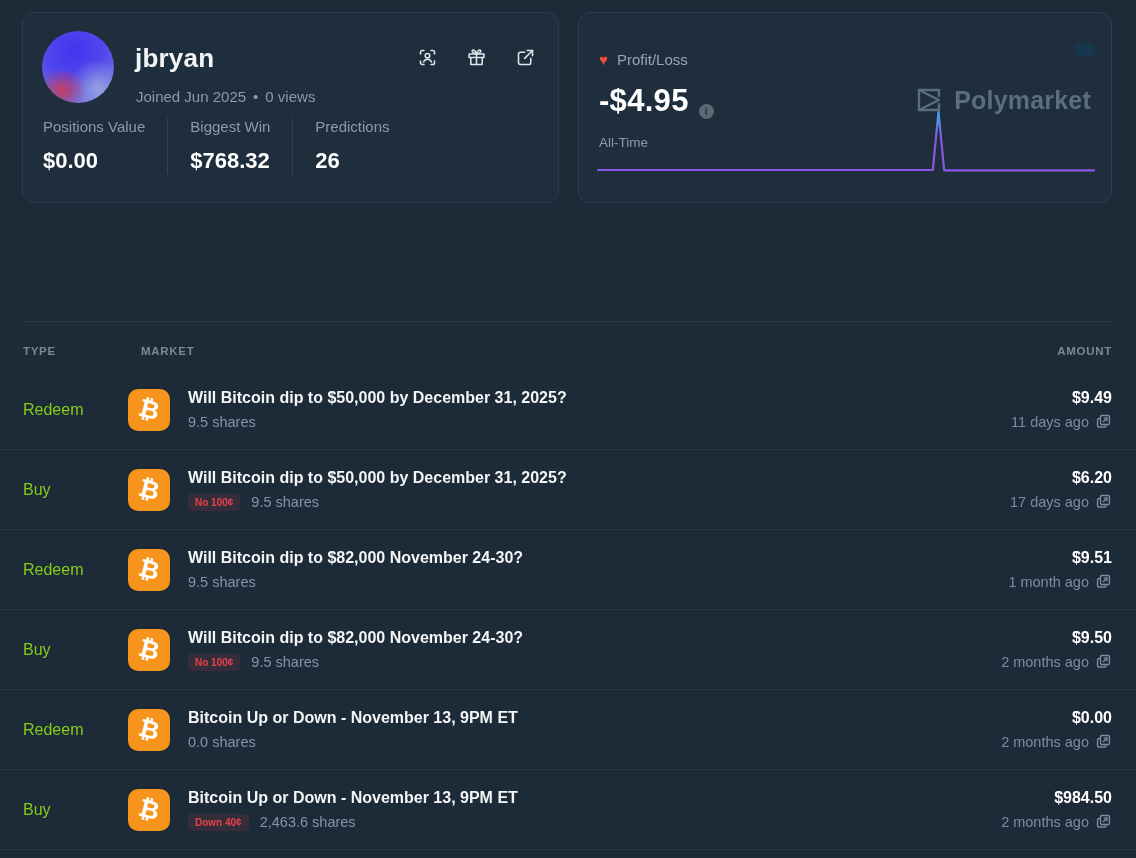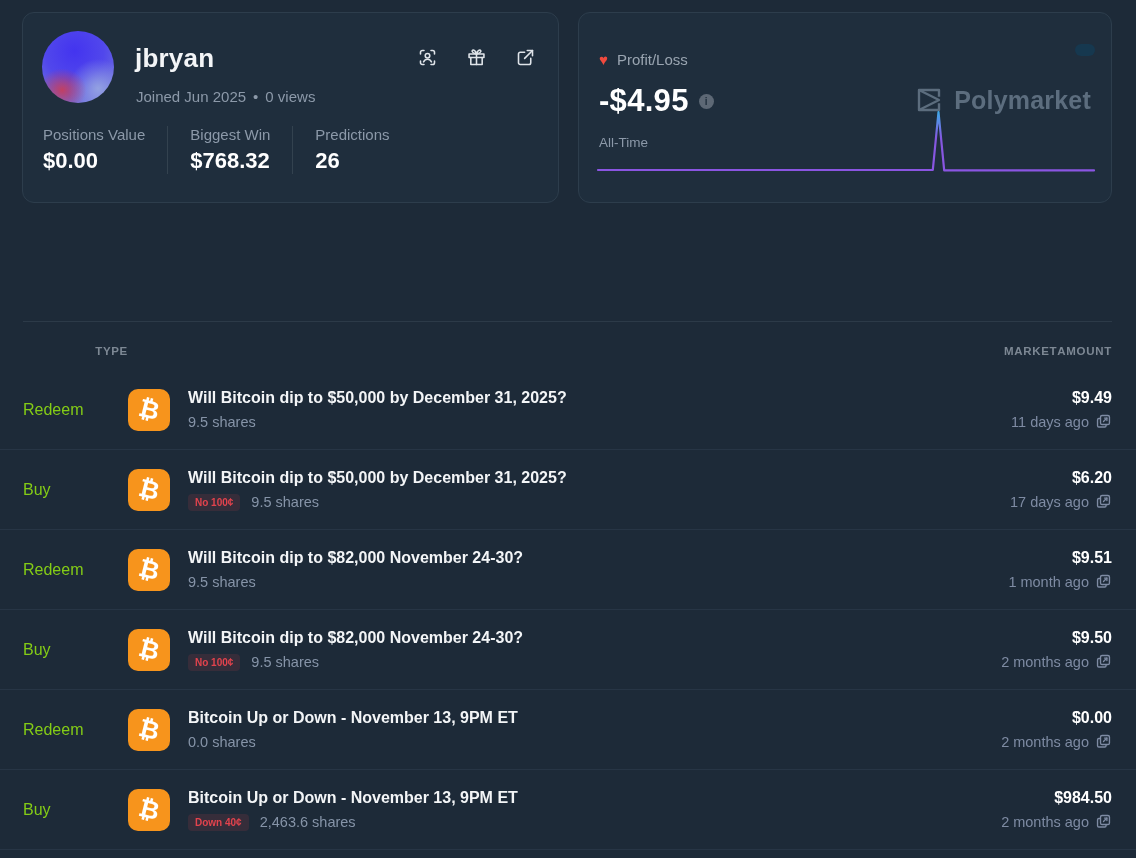--- a/index.html
+++ b/index.html
@@ -30,35 +30,35 @@
   .uname { position:absolute; left:112px; top:30px; font-size:26px; font-weight:700; letter-spacing:.2px; }
   .usub  { position:absolute; left:113px; top:75px; font-size:15px; color:#8c99a9; }
   .usub .dot { margin:0 7px; color:#8c99a9; }
   .head-icons { position:absolute; right:22px; top:34px; display:flex; gap:28px; }
   .head-icons button { background:none; border:none; cursor:pointer; padding:0; line-height:0; }
   .head-icons svg { stroke:#dfe4e9; }
   .stats { position:absolute; left:20px; bottom:28px; display:flex; }
   .stat { padding:0 22px; }
   .stat:first-child { padding-left:0; }
   .stat + .stat { border-left:1px solid #33424f; }
-  .stat-label { font-size:15px; color:#8c99a9; margin-bottom:5px; }
+  .stat-label { font-size:15px; color:#8c99a9; margin-bottom:13px; }
   .stat-value { font-size:22px; font-weight:700; color:#fff; }
 
   
   .pnl-head { position:absolute; left:20px; top:38px; display:flex; align-items:center; gap:9px; }
   .heart { color:#f04a3e; font-size:15px; line-height:1; }
   .pnl-label { font-size:15px; color:#9aa5b1; }
   .ranges { position:absolute; right:16px; top:31px; display:flex; align-items:center; gap:8px; }
   .range {
     background:none; border:none; cursor:pointer;
     font-family:inherit; font-size:15px; font-weight:700; color:#8c99a9;
     padding:6px 10px; border-radius:7px;
   }
   .range.active { color:#35a0e2; background:#16384f; }
-  .pnl-value-row { position:absolute; left:20px; top:70px; display:flex; align-items:center; gap:10px; }
+  .pnl-value-row { position:absolute; left:20px; top:70px; display:flex; align-items:flex-end; gap:10px; }
   .pnl-value { font-size:31px; font-weight:800; color:#fff; letter-spacing:.3px; }
   .info-icon {
     width:15px; height:15px; border-radius:50%; background:#5d6875; color:#1f2e3d;
     font-size:10px; font-weight:700; display:flex; align-items:center; justify-content:center;
     border:none; cursor:pointer; font-family:inherit;
   }
   .pnl-period { position:absolute; left:20px; top:122px; font-size:13.5px; color:#8c99a9; }
   .watermark { position:absolute; right:20px; top:72px; display:flex; align-items:center; gap:10px; }
   .watermark svg { stroke:#5c6d7e; }
   .wm-text { font-size:25px; font-weight:700; color:#5c6d7e; letter-spacing:.2px; }
@@ -72,21 +72,21 @@
   }
   .tab.active { color:#fff; }
   .tab.active::after {
     content:""; position:absolute; left:0; right:0; bottom:0; height:3px;
     background:#2d9cdb; border-radius:2px;
   }
   .tabs-divider { position:absolute; left:23px; right:24px; top:321px; height:1px; background:#2c3a48; }
 
   
   .thead { position:absolute; left:23px; right:24px; top:345px; display:flex; }
-  .th { font-size:11.5px; font-weight:700; letter-spacing:.7px; color:#7d8894;text-align:right; }
+  .th { font-size:11.5px; font-weight:700; letter-spacing:.7px; color:#7d8894; }
   .th-type { width:105px; }
   .th-market { flex:1; padding-left:13px; }
   .th-amount { text-align:right; }
   #rows { position:absolute; left:0; top:370px; width:1136px; }
   .row {
     display:flex; align-items:center; height:80px;
     padding-left:23px; padding-right:24px;
     border-bottom:1px solid #273545; cursor:pointer;
   }
   .col-type { width:105px; font-size:16px; font-weight:500; color:#84cc16; }

